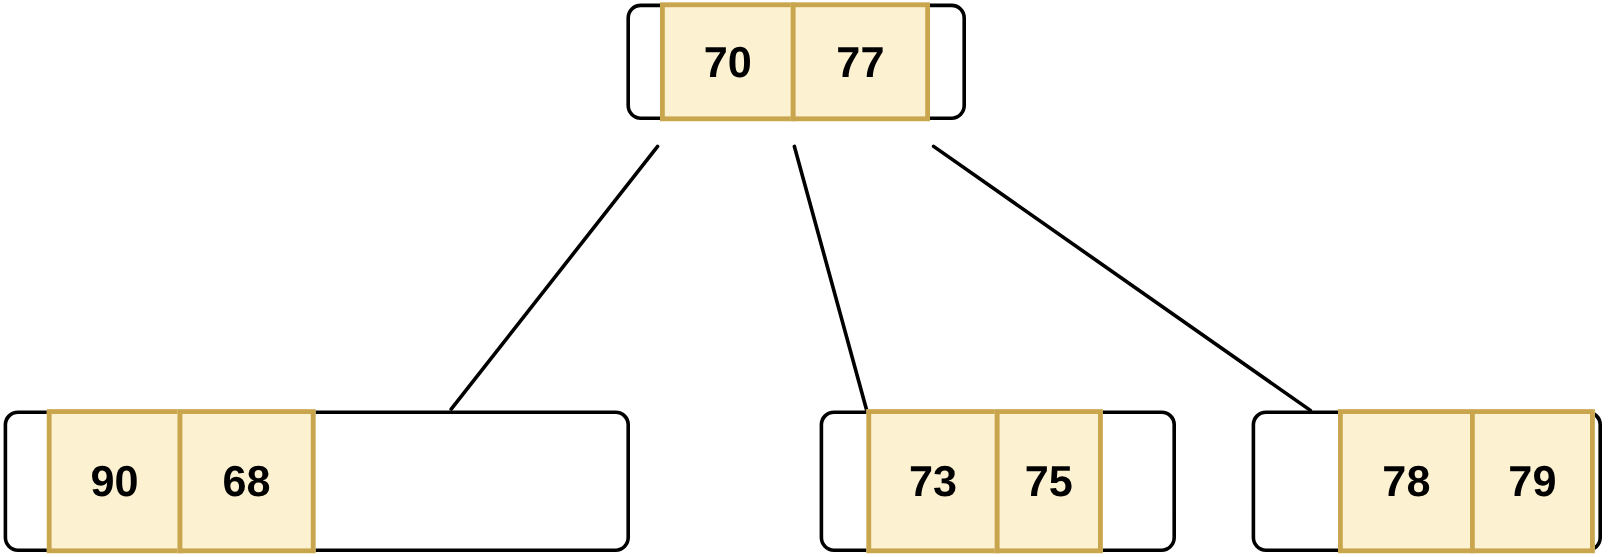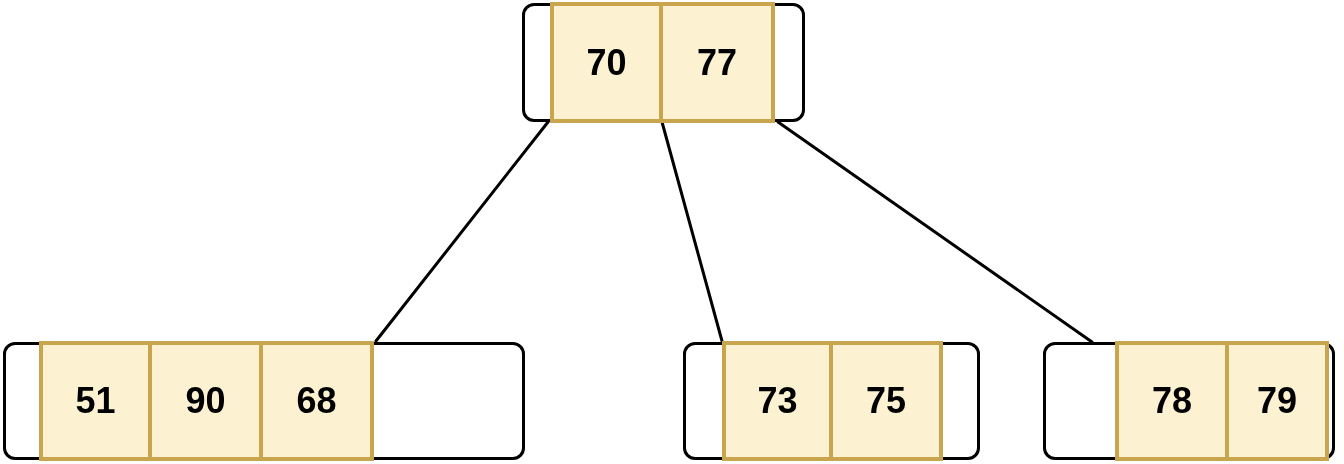--- a/index.html
+++ b/index.html
@@ -48,38 +48,38 @@
     display: flex;
     align-items: center;
     justify-content: center;
     font-size: 36px;
     font-weight: 700;
     color: var(--key-text, #000000);
   }
   .cell + .cell { margin-left: -4px; }
 
   
-  #node-root { left: 522px; top: 3px; width: 283px; height: 119px; }
+  #node-root { left: 522px; top: 3px; width: 283px; height: 97px; }
   #node-root .cells { left: 25px; }
   #node-root .cell:nth-child(1) { width: 113px; }
   #node-root .cell:nth-child(2) { width: 116px; }
 
   
   #node-left { left: 3px; top: 342px; width: 522px; height: 118px; }
   #node-left .cells { left: 33px; }
   #node-left .cell:nth-child(1) { width: 113px; }
   #node-left .cell:nth-child(2) { width: 115px; }
   #node-left .cell:nth-child(3) { width: 115px; }
   #node-left .cell:nth-child(4) { width: 115px; }
 
   
   #node-middle { left: 683px; top: 342px; width: 297px; height: 118px; }
   #node-middle .cells { left: 36px; border-radius: 25px; }
   #node-middle .cell:nth-child(1) { width: 111px; }
-  #node-middle .cell:nth-child(2) { width: 114px; }
+  #node-middle .cell:nth-child(2) { width: 90px; }
 
   
   #node-right { left: 1043px; top: 342px; width: 292px; height: 118px; }
   #node-right .cells { left: 45px; padding-left: 24px; }
   #node-right .cell:nth-child(1) { width: 114px; }
   #node-right .cell:nth-child(2) { width: 104px; text-align: center; }
 </style>
 </head>
 <body>
 
@@ -93,21 +93,20 @@
 
   <div class="node" id="node-root">
     <div class="cells">
       <div class="cell">70</div>
       <div class="cell">77</div>
     </div>
   </div>
 
   <div class="node" id="node-left">
     <div class="cells">
-      <div class="cell">51</div>
       <div class="cell">90</div>
       <div class="cell">68</div>
     </div>
   </div>
 
   <div class="node" id="node-middle">
     <div class="cells">
       <div class="cell">73</div>
       <div class="cell">75</div>
     </div>

